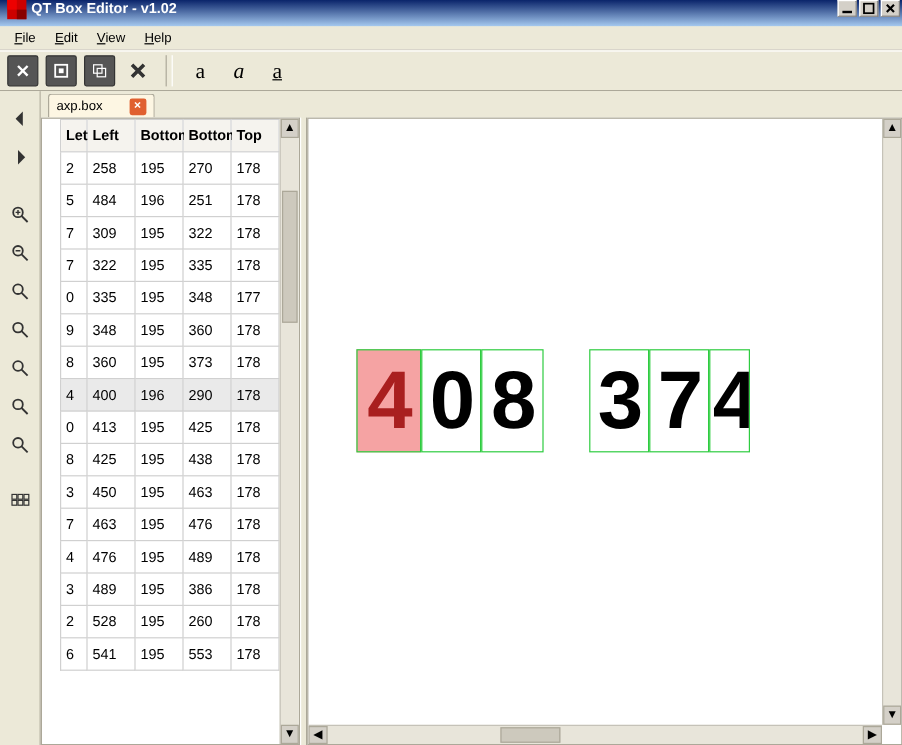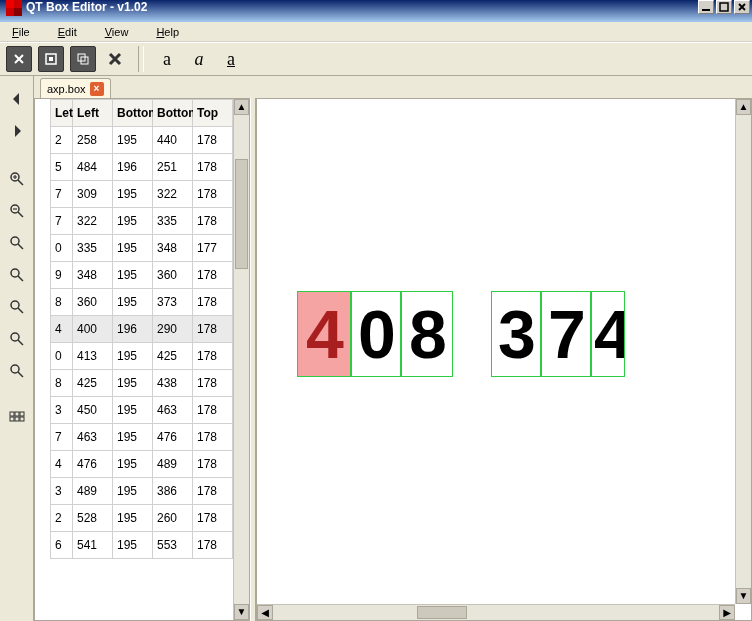--- a/index.html
+++ b/index.html
@@ -7,42 +7,42 @@
 
 .titlebar { height: 22px; background: linear-gradient(#0a246a, #a6caf0); color: #fff; display: flex; padding: 0 2px; }
 .titlebar .app-icon { width: 16px; height: 16px; margin: 0 4px; background: #c00; position: relative; }
 .titlebar .app-icon::before { content:""; position:absolute; left:0; top:0; width:8px; height:8px; background:#e00; }
 .titlebar .app-icon::after { content:""; position:absolute; right:0; bottom:0; width:8px; height:8px; background:#800; }
 .titlebar .title { flex:1; font-weight: bold; font-size: 12px; }
 .titlebar .winbtns { display:flex; gap:2px; }
 .titlebar .winbtn { width:16px; height:14px; background:#d4d0c8; border:1px solid #808080; border-top-color:#fff; border-left-color:#fff; display:flex; align-items:center; justify-content:center; color:#000; }
 .titlebar .winbtn svg { width:10px; height:10px; }
 
-.menubar { height: 20px; background:#ece9d8; display:flex; align-items:center; padding: 0 6px; gap: 16px; border-bottom: 1px solid #d4d0c8; }
+.menubar { height: 20px; background:#ece9d8; display:flex; align-items:center; padding: 0 6px; gap: 4px; border-bottom: 1px solid #d4d0c8; }
 .menubar .menu { padding: 2px 6px; cursor: default; }
 .menubar .menu u { text-decoration: underline; }
 
 .toolbar { height: 34px; background:#ece9d8; border-top:1px solid #fff; border-bottom:1px solid #aca899; display:flex; align-items:center; padding: 0 6px; gap: 6px; }
 .toolbar .tbbtn { width:26px; height:26px; display:flex; align-items:center; justify-content:center; border:1px solid transparent; }
 .toolbar .tbbtn.framed { background:#555; color:#fff; border:1px solid #333; border-radius:2px; }
 .toolbar .sep { width:6px; height:26px; border-left:1px solid #aca899; border-right:1px solid #fff; margin:0 4px; }
 .toolbar .fontmark { font-family: Georgia, serif; font-size:18px; width:22px; text-align:center; }
 .toolbar .fontmark.italic { font-style: italic; }
 .toolbar .fontmark.underline { text-decoration: underline; }
 
 .workspace { position:absolute; top:76px; left:0; right:0; bottom:0; display:flex; background:#ece9d8; }
 
 .sidebar { width:34px; background:#ece9d8; border-right:1px solid #aca899; display:flex; flex-direction:column; align-items:center; padding-top:12px; gap:10px; }
 .sidebar .sbtn { width:22px; height:22px; display:flex; align-items:center; justify-content:center; color:#333; }
 .sidebar .sbtn svg { width:16px; height:16px; }
 
 .main { flex:1; display:flex; flex-direction:column; }
 
 .tabstrip { height:22px; display:flex; align-items:flex-end; padding-left:6px; background:#ece9d8; }
-.tab { height:20px; background:#fdf6e3; border:1px solid #aca899; border-bottom:none; border-radius:3px 3px 0 0; padding:2px 6px; display:flex; align-items:center; gap:4px; font-size:11px; }
+.tab { height:20px; background:#fdf6e3; border:1px solid #aca899; border-bottom:none; border-radius:3px 3px 0 0; padding:2px 6px; display:flex; align-items:center; gap:22px; font-size:11px; }
 .tab .tabclose { width:14px; height:14px; background:#e06030; border-radius:2px; display:flex; align-items:center; justify-content:center; color:#fff; font-weight:bold; font-size:10px; line-height:1; }
 
 .split { flex:1; display:flex; min-height:0; }
 
 .tablepane { width:216px; background:#fff; border:1px solid #aca899; display:flex; position:relative; }
 .tablewrap { flex:1; overflow:hidden;margin-left:15px; }
 table { border-collapse: collapse; width:100%; table-layout:fixed; }
 th, td { border:1px solid #d0d0d0; font-size:12px; padding:4px 4px; text-align:left; height:27px; }
 th { background:#f5f3ee; font-weight:bold; position:sticky; top:0; }
 tr.selected td { background:#eaeaea; }
@@ -228,21 +228,21 @@
               <th class="cell-num">Bottom</th>
               <th class="cell-num">Bottom</th>
               <th class="cell-num">Top</th>
             </tr>
               </thead>
             <tbody id="tbody">
                 <tr>
                   <td class="cell-letter">2</td>
                   <td class="cell-num">258</td>
                   <td class="cell-num">195</td>
-                  <td class="cell-num">440</td>
+                  <td class="cell-num">270</td>
                   <td class="cell-num">178</td>
                 </tr>
                 <tr>
                   <td class="cell-letter">5</td>
                   <td class="cell-num">484</td>
                   <td class="cell-num">196</td>
                   <td class="cell-num">251</td>
                   <td class="cell-num">178</td>
                 </tr>
                 <tr>

